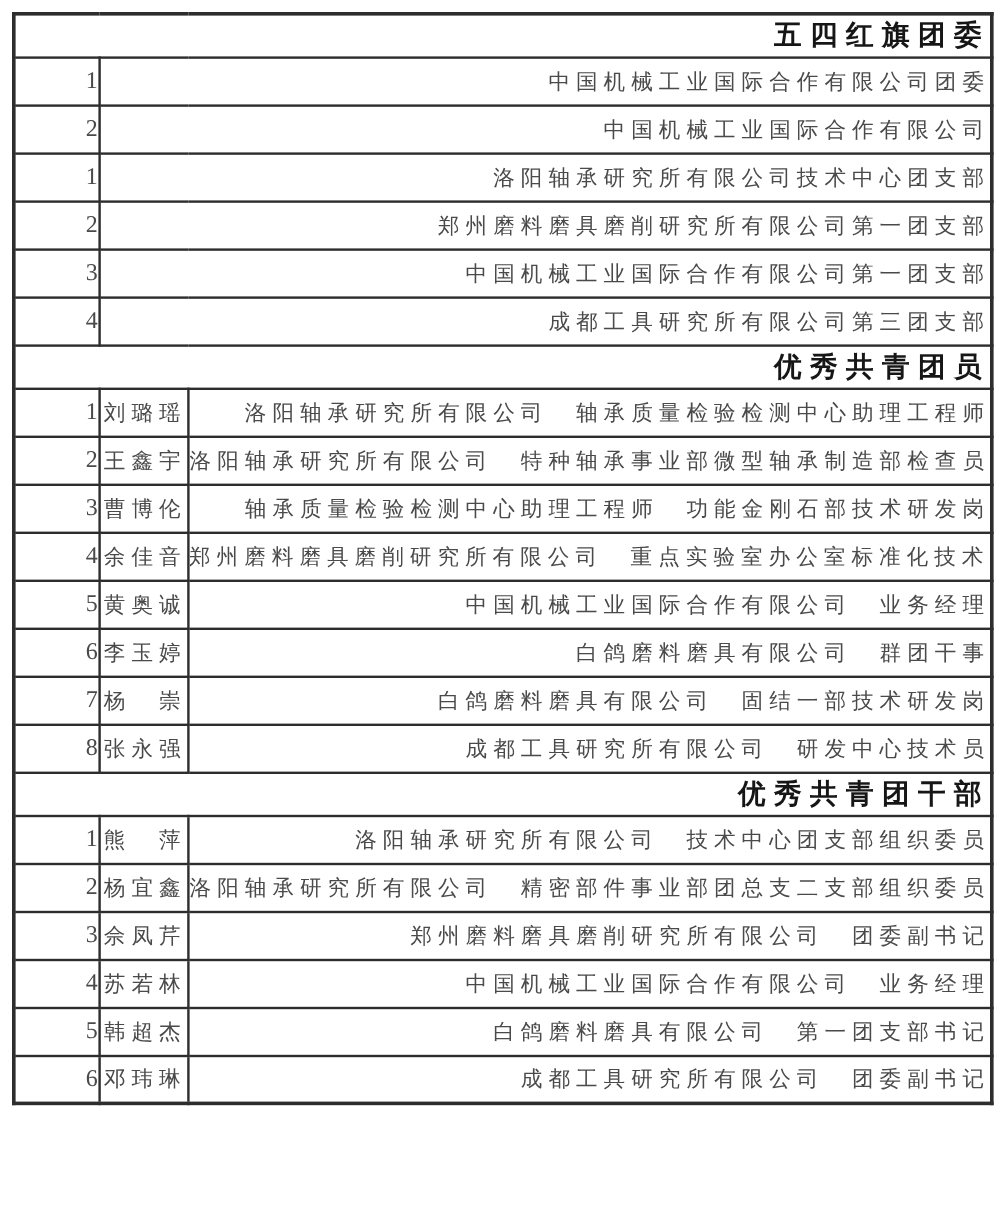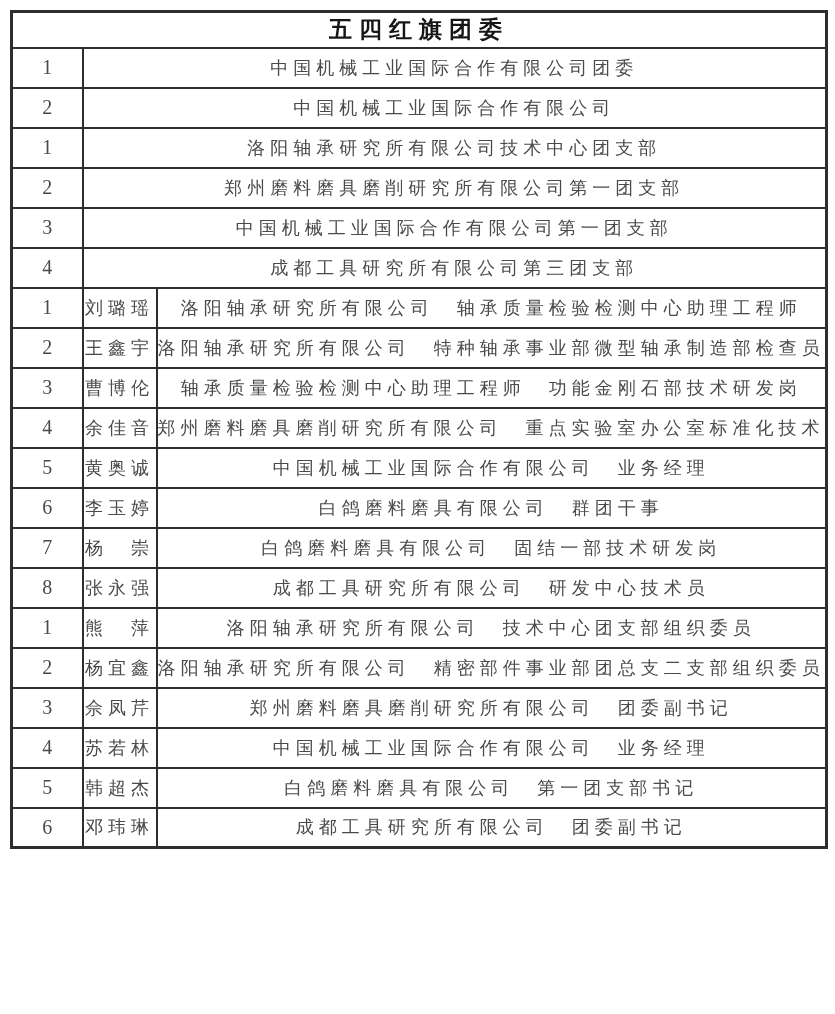--- a/index.html
+++ b/index.html
@@ -27,21 +27,21 @@
     border-collapse: collapse;
     table-layout: fixed;
     width: 815px;
     border: 3px solid var(--border);
   }
   col.c1 { width: 71px; }
   col.c2 { width: 74px; }
   col.c3 { width: 670px; }
   td {
     border: 2px solid var(--border);
-    text-align: center;
+    text-align: right;
     vertical-align: middle;
     overflow: hidden;
     white-space: nowrap;
     padding: 0;
   }
   tr.sec-row td {
     height: 36px;
     font-family: "Liberation Sans", sans-serif;
     font-weight: bold;
     font-size: 23px;
@@ -95,20 +95,23 @@
       </tr>
       <tr class="data-row">
         <td class="num">3</td>
         <td class="txt" colspan="2">中国机械工业国际合作有限公司第一团支部</td>
       </tr>
       <tr class="data-row">
         <td class="num">4</td>
         <td class="txt" colspan="2">成都工具研究所有限公司第三团支部</td>
       </tr>
 
+      <tr class="sec-row">
+        <td colspan="3">优秀共青团员</td>
+      </tr>
       <tr class="data-row">
         <td class="num">1</td>
         <td class="txt">刘璐瑶</td>
         <td class="txt">洛阳轴承研究所有限公司　轴承质量检验检测中心助理工程师</td>
       </tr>
       <tr class="data-row">
         <td class="num">2</td>
         <td class="txt">王鑫宇</td>
         <td class="txt">洛阳轴承研究所有限公司　特种轴承事业部微型轴承制造部检查员</td>
       </tr>
@@ -136,20 +139,23 @@
         <td class="num">7</td>
         <td class="txt">杨　崇</td>
         <td class="txt">白鸽磨料磨具有限公司　固结一部技术研发岗</td>
       </tr>
       <tr class="data-row">
         <td class="num">8</td>
         <td class="txt">张永强</td>
         <td class="txt">成都工具研究所有限公司　研发中心技术员</td>
       </tr>
 
+      <tr class="sec-row">
+        <td colspan="3">优秀共青团干部</td>
+      </tr>
       <tr class="data-row">
         <td class="num">1</td>
         <td class="txt">熊　萍</td>
         <td class="txt">洛阳轴承研究所有限公司　技术中心团支部组织委员</td>
       </tr>
       <tr class="data-row">
         <td class="num">2</td>
         <td class="txt">杨宜鑫</td>
         <td class="txt">洛阳轴承研究所有限公司　精密部件事业部团总支二支部组织委员</td>
       </tr>

